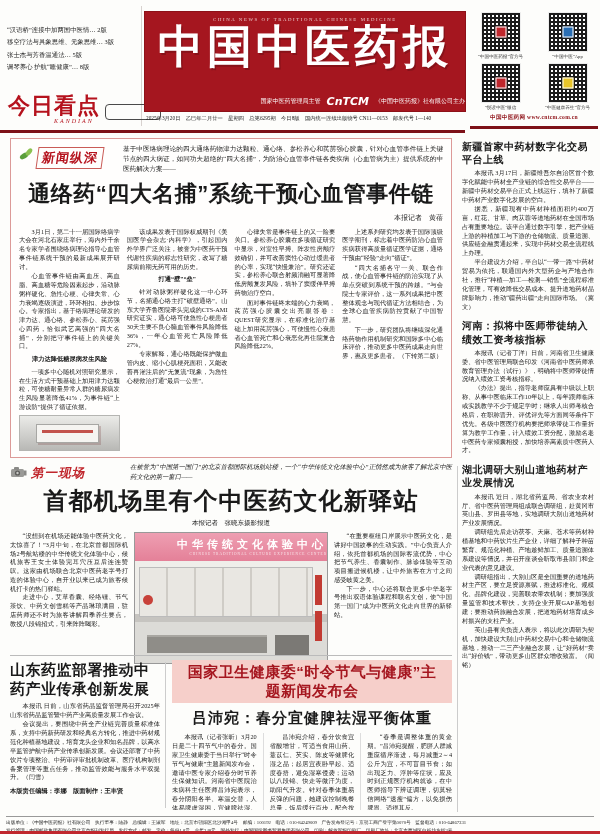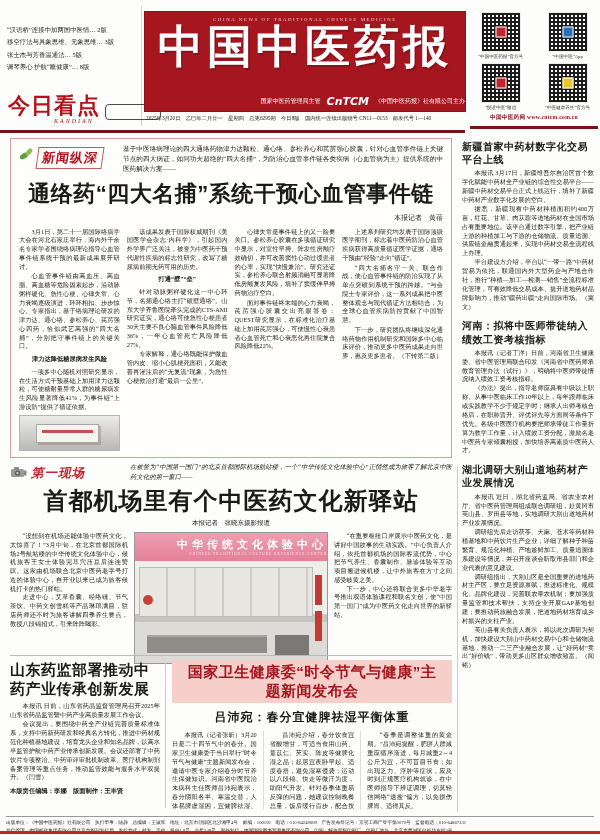--- a/index.html
+++ b/index.html
@@ -81,21 +81,21 @@
   .vline1{position:absolute;left:165px;top:662px;width:1px;height:146px;background:#ccc;}
   .vline2{position:absolute;left:457px;top:466px;width:1px;height:346px;background:#ccc;}
 
   .sd{position:absolute;left:10px;top:660px;width:150px;height:150px;overflow:hidden;}
   .sd-h{font-size:15px;font-weight:900;font-family:"Liberation Sans",sans-serif;line-height:1.28;margin-bottom:4px;letter-spacing:.5px;}
   .sd-p{font-size:6.25px;line-height:1.42;text-align:justify;text-indent:2em;}
   .sd-editor{margin-top:5px;font-size:6.3px;font-weight:bold;}
 
   .bf{position:absolute;left:172px;top:660px;width:280px;height:150px;overflow:hidden;text-align:center;}
   .bf-banner{display:inline-block;background:#f6cfca;color:#a5161f;font-weight:bold;font-size:15px;padding:2.5px 12px;font-family:"Liberation Sans",sans-serif;letter-spacing:.5px;}
-  .bf-h{font-size:12px;font-weight:900;font-family:"Liberation Sans",sans-serif;margin:6px 0 5px;letter-spacing:1px;white-space:nowrap;}
+  .bf-h{font-size:15px;font-weight:900;font-family:"Liberation Sans",sans-serif;margin:6px 0 5px;letter-spacing:1px;white-space:nowrap;}
   .bf-cols{display:flex;gap:6px;text-align:justify;}
   .bf-col{flex:1;font-size:6.25px;line-height:1.42;}
   .bf-col + .bf-col{border-left:.5px solid #ddd;padding-left:6px;}
   .bf-p{text-indent:2em;margin:0;}
 
   
   .rc{position:absolute;left:462px;top:140px;width:132px;height:672px;overflow:hidden;}
   .rc-art{margin-bottom:8px;}
   .rc-h{font-size:10px;font-weight:900;font-family:"Liberation Sans",sans-serif;line-height:1.32;margin-bottom:3px;letter-spacing:.5px;}
   .rc-p{font-size:6.25px;line-height:1.42;text-align:justify;text-indent:2em;}

